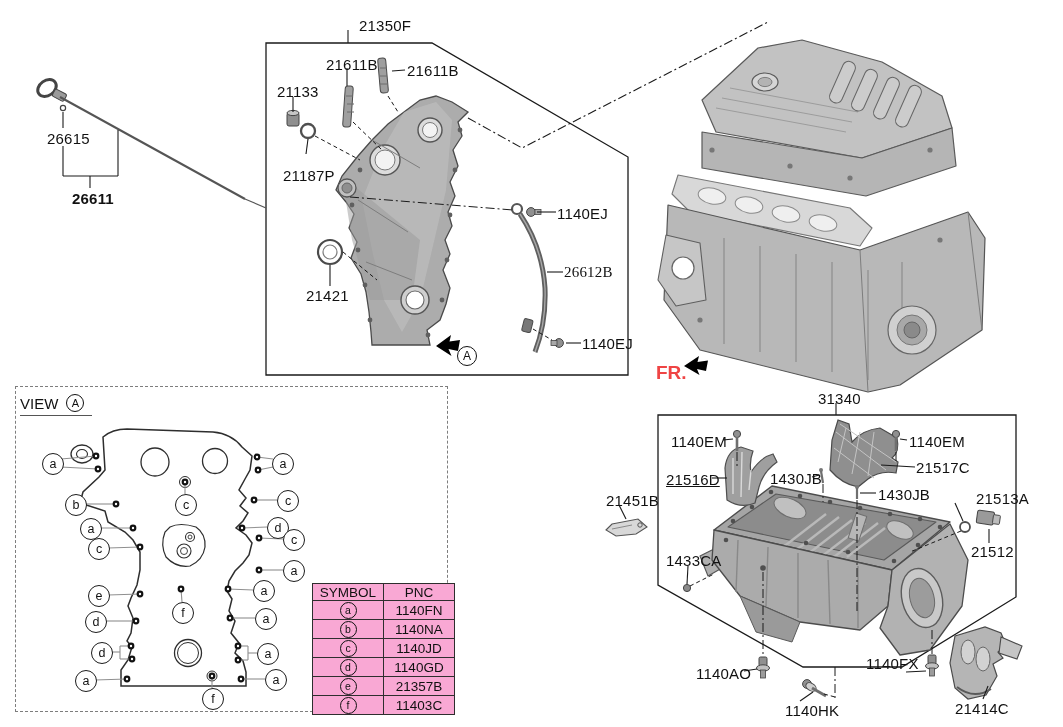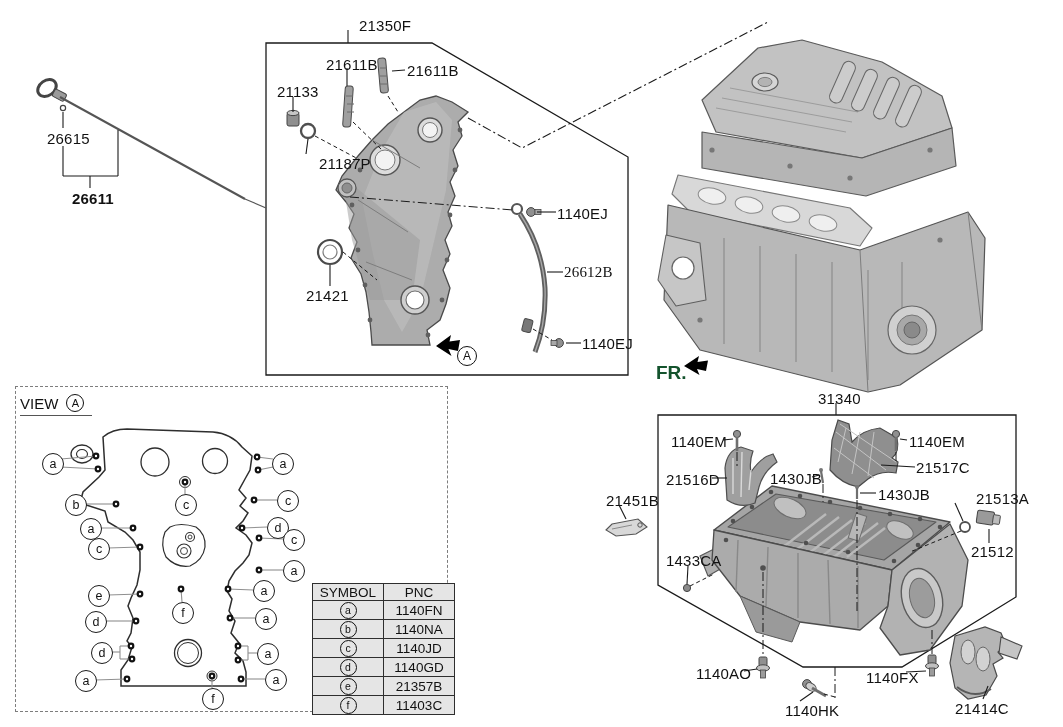--- a/index.html
+++ b/index.html
@@ -1,30 +1,30 @@
 <!DOCTYPE html>
 <html><head>
 <meta charset="utf-8">
 <style>
   html,body{margin:0;padding:0;background:#ffffff;}
   #stage{position:relative;width:1063px;height:727px;background:#ffffff;overflow:hidden;
          font-family:"Liberation Sans", sans-serif;}
   #art{position:absolute;left:0;top:0;z-index:1;}
   .co{position:absolute;z-index:3;font-size:15px;color:#111;white-space:nowrap;letter-spacing:.2px;}
-  .fr{position:absolute;z-index:3;font-size:19px;font-weight:bold;color:#14532d;}
+  .fr{position:absolute;z-index:3;font-size:19px;font-weight:bold;color:#ef4444;}
   .mk{position:absolute;z-index:3;width:20px;height:20px;border:1.4px solid #1c1c1c;border-radius:50%;
       background:#fff;font-size:12.5px;color:#111;display:flex;align-items:center;justify-content:center;line-height:1;}
   .circ-ref{position:absolute;z-index:3;width:18px;height:18px;border:1.4px solid #111;border-radius:50%;
       background:#fff;font-size:12px;color:#111;display:flex;align-items:center;justify-content:center;}
   #viewbox{position:absolute;z-index:2;left:15px;top:386px;width:431px;height:324px;border:1.6px dashed #7d7d7d;}
   #viewtitle{position:absolute;z-index:3;left:20px;top:394px;width:72px;border-bottom:1.4px solid #555;
       padding-bottom:3px;font-size:15px;color:#111;display:flex;align-items:center;gap:8px;}
   #viewtitle .circ{width:16px;height:16px;border:1.3px solid #111;border-radius:50%;font-size:11px;
       display:flex;align-items:center;justify-content:center;}
-  #symtable{position:absolute;z-index:3;left:312px;top:583px;border-collapse:collapse;background:#e5e5e5;padding-left:48px;}
+  #symtable{position:absolute;z-index:3;left:312px;top:583px;border-collapse:collapse;background:#f9a8d4;padding-left:48px;}
   #symtable td,#symtable th{border:1.2px solid #2e2e2e;font-size:13.5px;font-weight:normal;color:#111;
       text-align:center;padding:0 6px;height:16px;}
   #symtable th{width:58px;}
   #symtable td.pnc{width:56px;}
   .tcirc{display:inline-flex;width:15px;height:15px;border:1.2px solid #111;border-radius:50%;
       font-size:10.5px;align-items:center;justify-content:center;line-height:1;margin-top:1px;}
 </style>
 </head>
 <body>
 
@@ -426,39 +426,39 @@
   <div class="circ-ref" style="left:457px;top:346px;">A</div>
 
   <div class="fr" style="left:656px;top:362px;">FR.</div>
 
   <div class="co" style="left:47px;top:130px;">26615</div>
   <div class="co" style="left:72px;top:190px;font-weight:bold;">26611</div>
   <div class="co" style="left:327px;top:17px;margin-left:32px;">21350F</div>
   <div class="co" style="left:326px;top:56px;">21611B</div>
   <div class="co" style="left:407px;top:62px;">21611B</div>
   <div class="co" style="left:277px;top:83px;">21133</div>
-  <div class="co" style="left:283px;top:155px;margin-left:36px;">21187P</div>
+  <div class="co" style="left:283px;top:167px;">21187P</div>
   <div class="co" style="left:306px;top:287px;">21421</div>
   <div class="co" style="left:557px;top:205px;">1140EJ</div>
   <div class="co" style="left:564px;top:264px;font-family:Liberation Serif, serif;">26612B</div>
   <div class="co" style="left:582px;top:335px;">1140EJ</div>
   <div class="co" style="left:818px;top:390px;">31340</div>
   <div class="co" style="left:671px;top:433px;">1140EM</div>
   <div class="co" style="left:909px;top:433px;">1140EM</div>
-  <div class="co" style="left:666px;top:471px;">21516D</div>
+  <div class="co" style="left:666px;top:471px;text-decoration:underline;">21516D</div>
   <div class="co" style="left:770px;top:470px;">1430JB</div>
   <div class="co" style="left:916px;top:459px;">21517C</div>
   <div class="co" style="left:878px;top:486px;">1430JB</div>
   <div class="co" style="left:940px;top:490px;margin-left:36px;">21513A</div>
   <div class="co" style="left:971px;top:543px;">21512</div>
   <div class="co" style="left:666px;top:552px;">1433CA</div>
   <div class="co" style="left:606px;top:492px;">21451B</div>
   <div class="co" style="left:696px;top:665px;">1140AO</div>
   <div class="co" style="left:785px;top:702px;text-align:center;">1140HK</div>
-  <div class="co" style="left:866px;top:669px;">1140FX</div>
+  <div class="co" style="left:866px;top:655px;">1140FX</div>
   <div class="co" style="left:955px;top:700px;">21414C</div>
 
   <div class="mk" style="left:42px;top:453px;">a</div>
   <div class="mk" style="left:272px;top:453px;">a</div>
   <div class="mk" style="left:65px;top:494px;">b</div>
   <div class="mk" style="left:175px;top:494px;">c</div>
   <div class="mk" style="left:277px;top:490px;">c</div>
   <div class="mk" style="left:80px;top:518px;">a</div>
   <div class="mk" style="left:267px;top:517px;">d</div>
   <div class="mk" style="left:88px;top:538px;">c</div>

